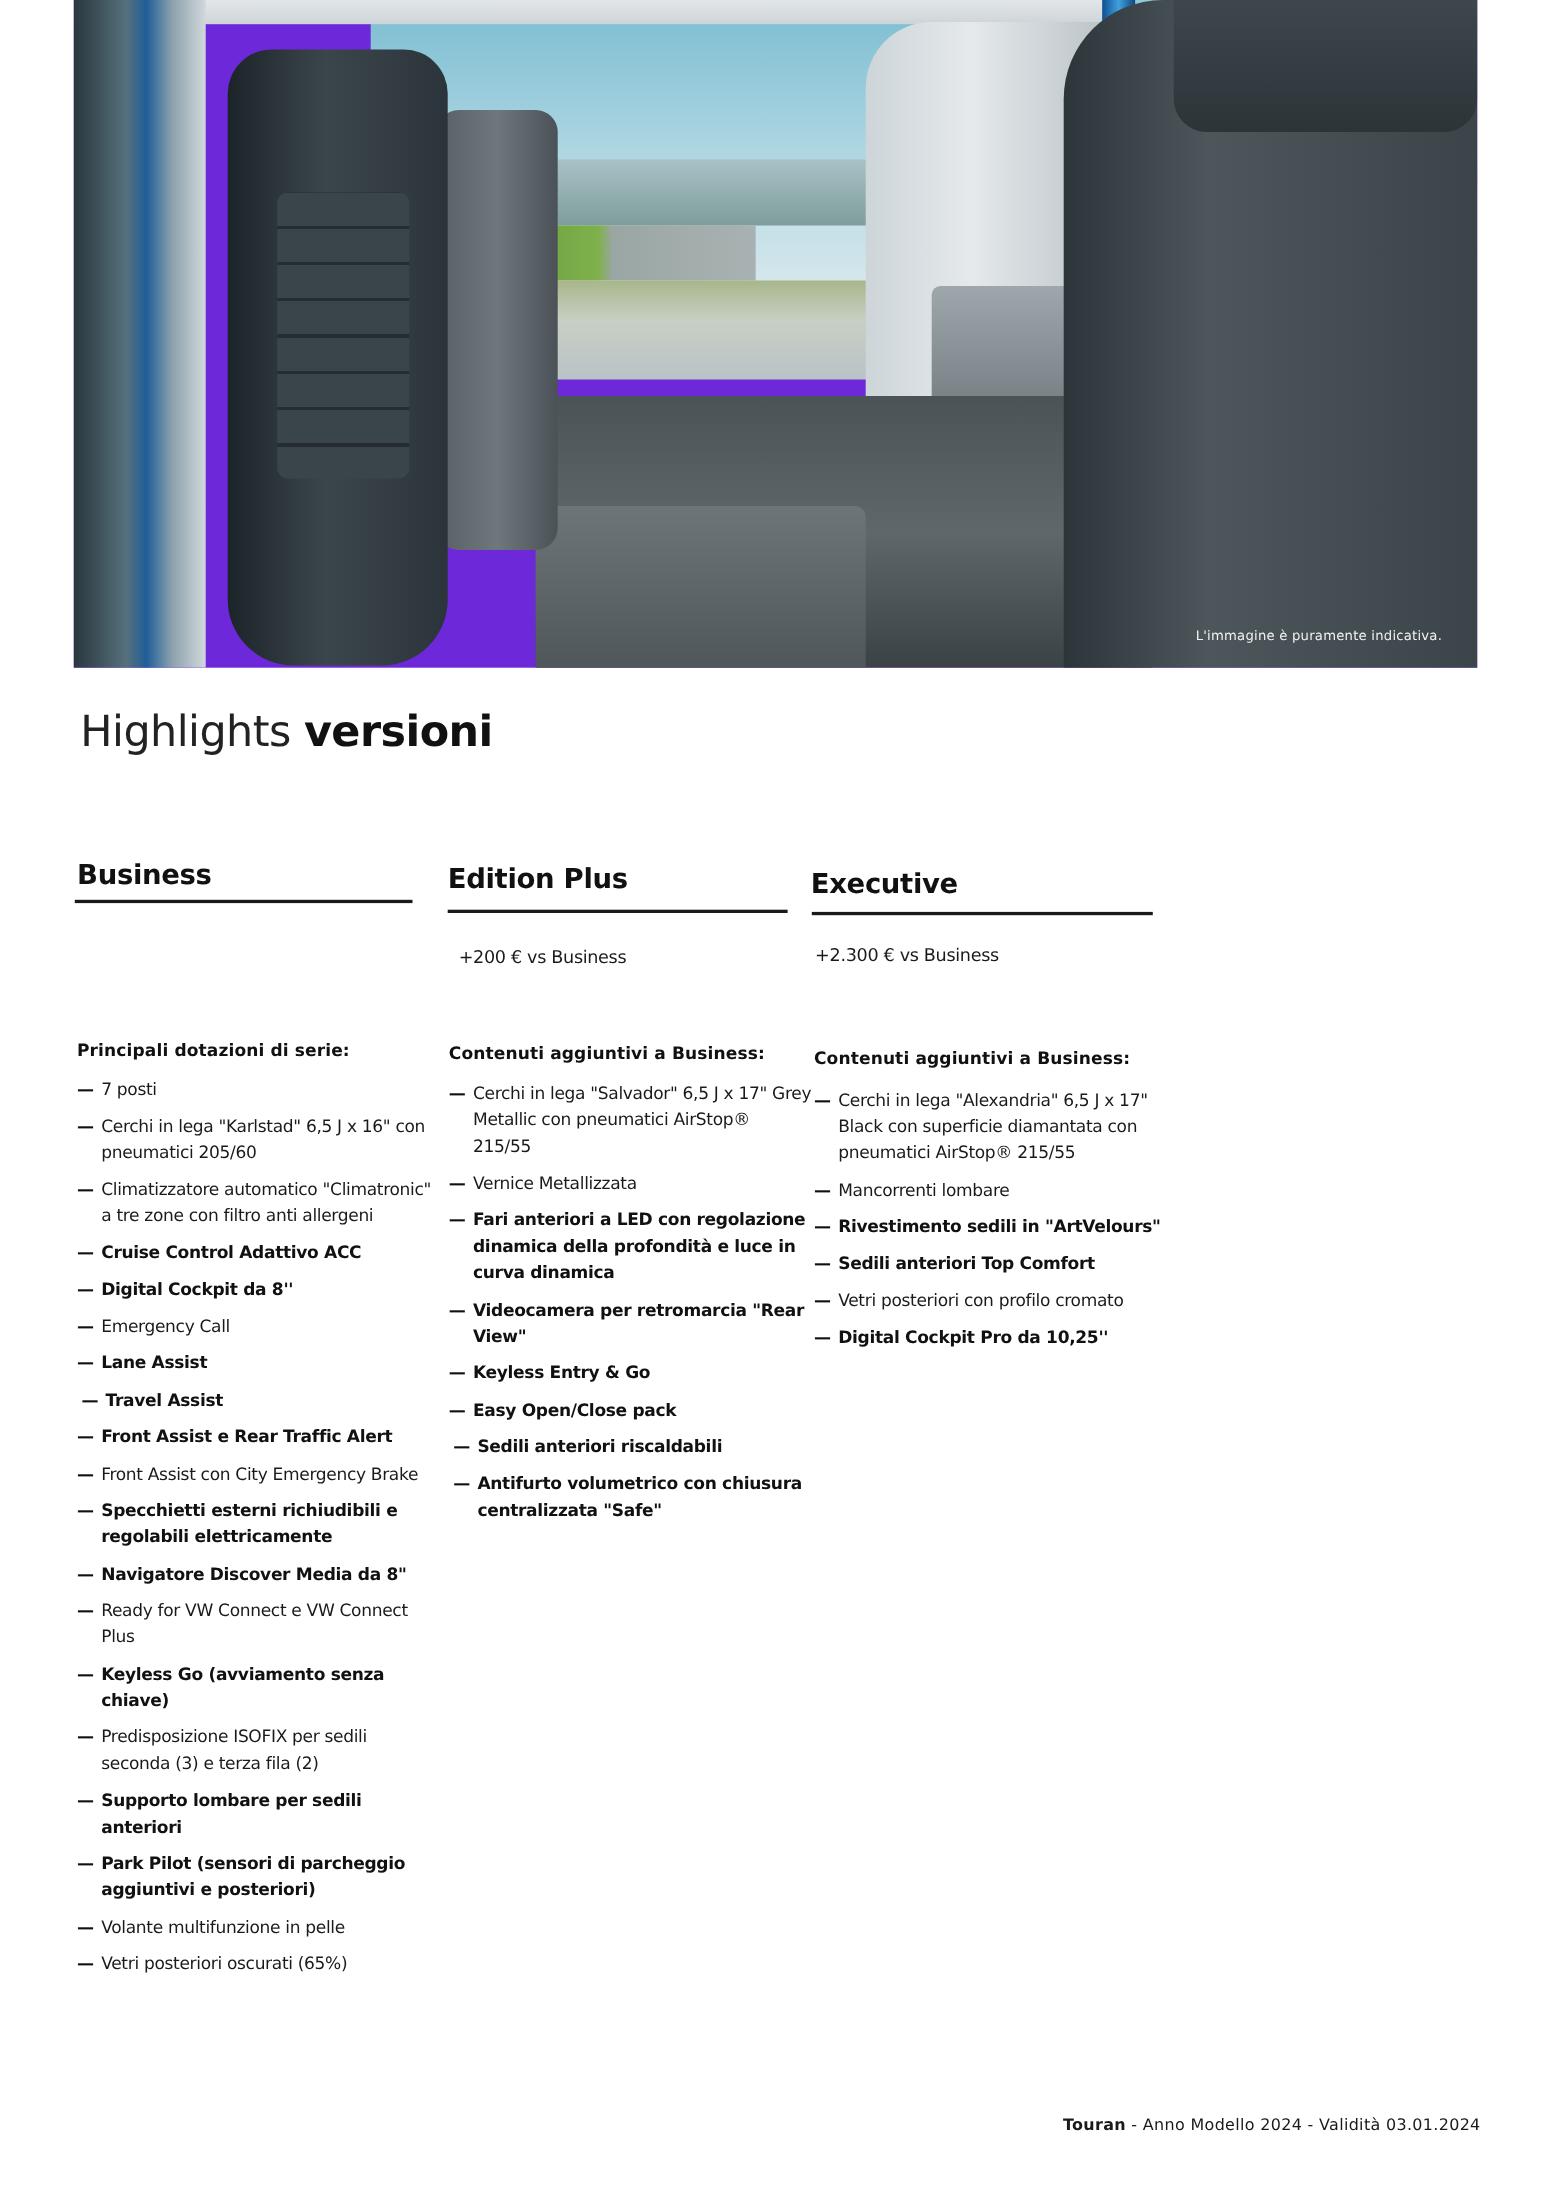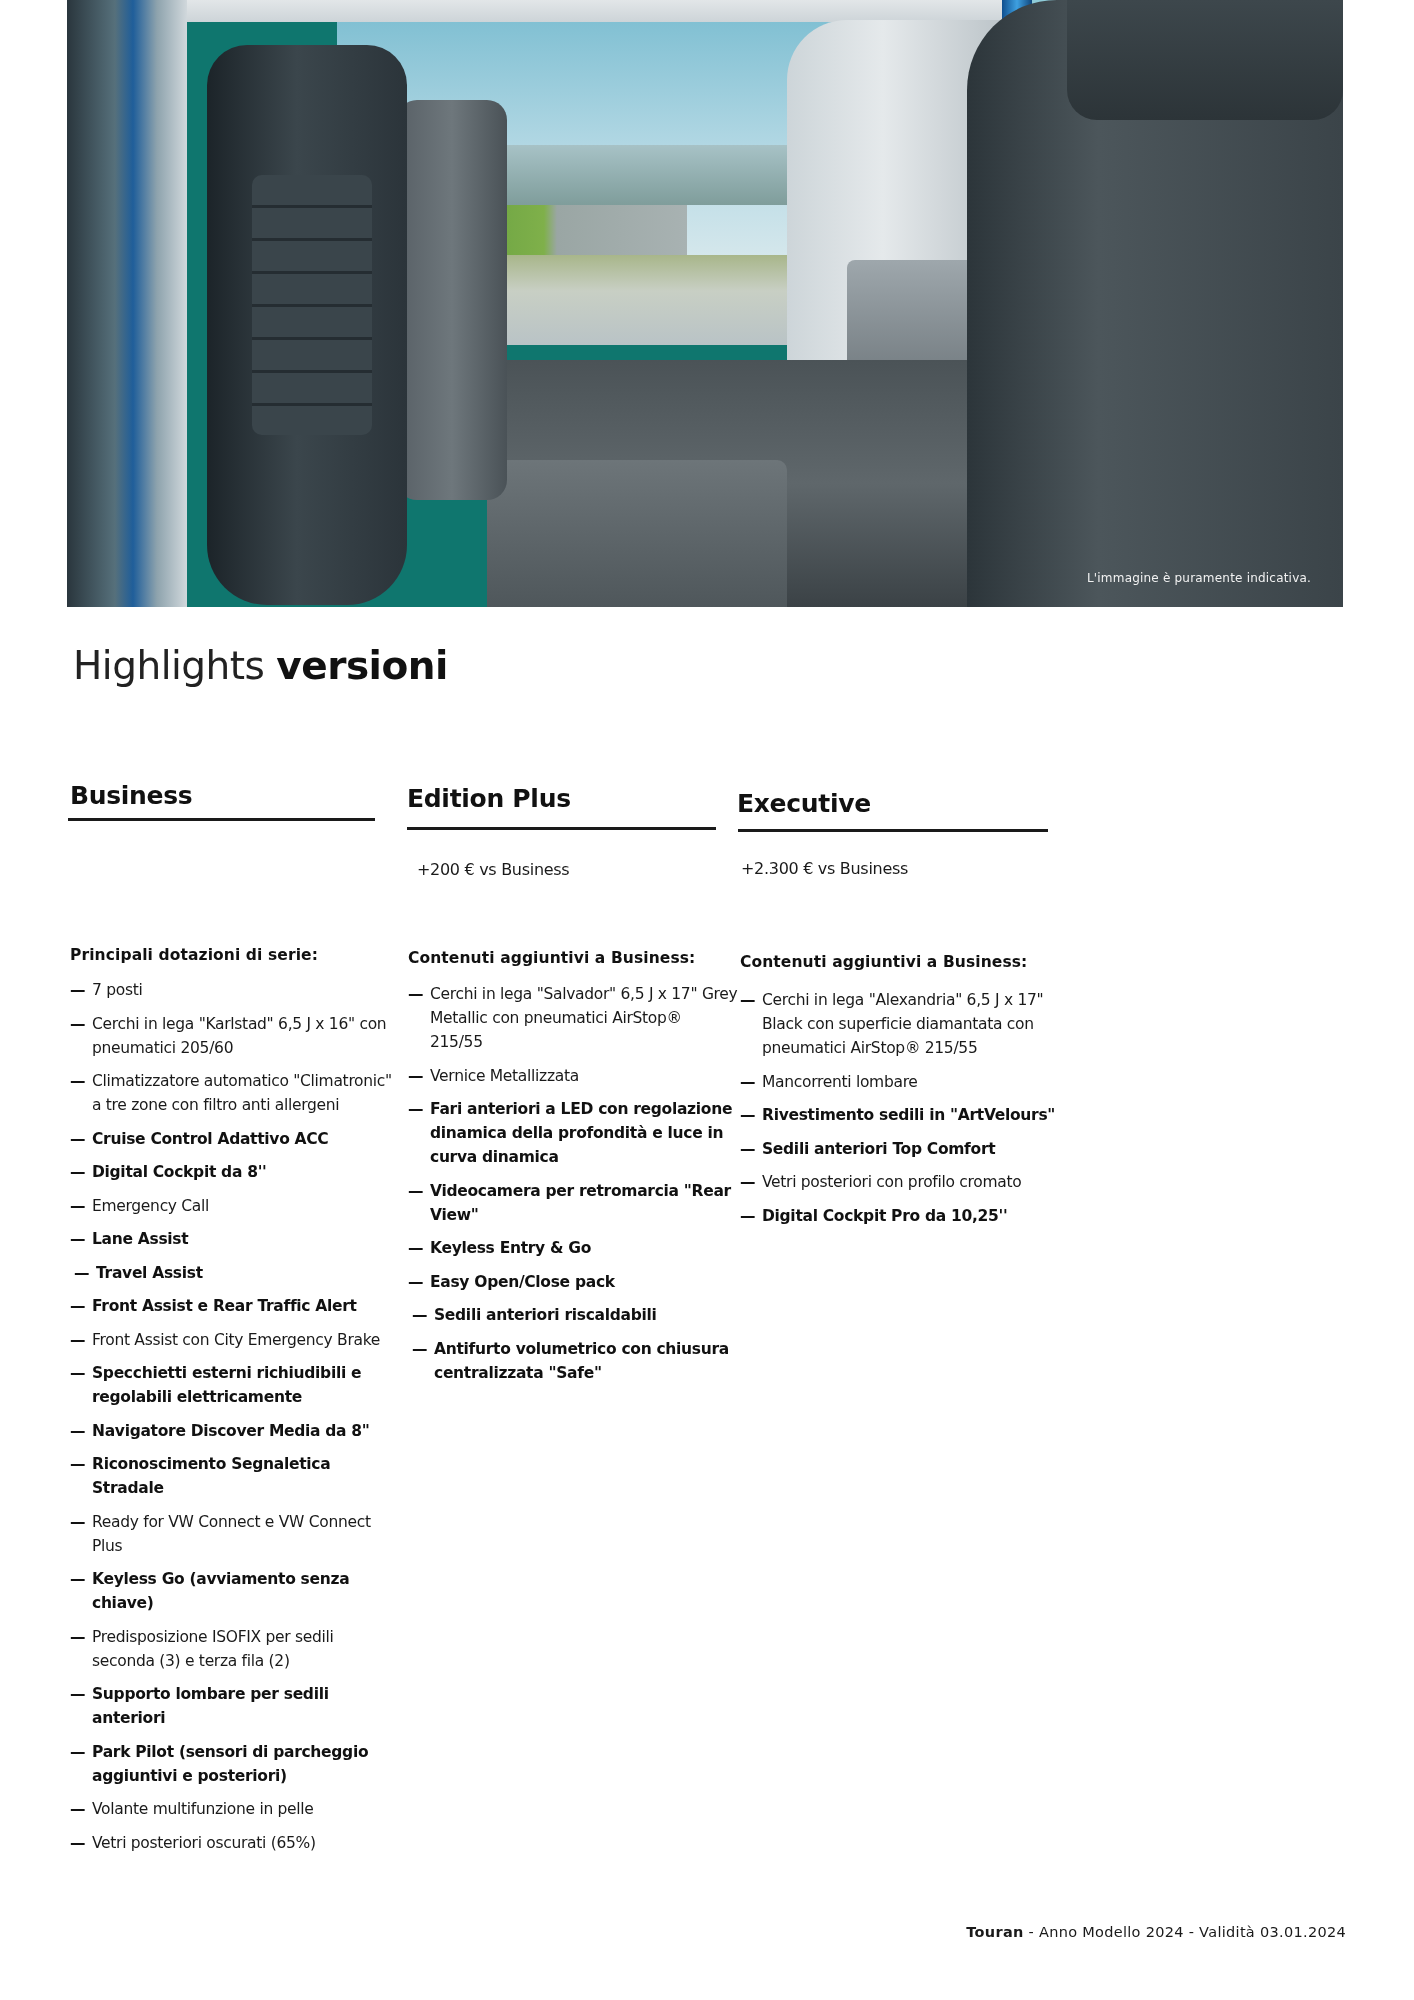--- a/index.html
+++ b/index.html
@@ -2,21 +2,21 @@
 <html><head>
   <meta charset="utf-8">
   <style>
     * { box-sizing: border-box; margin: 0; padding: 0; }
     html, body { width: 1414px; height: 2000px; background: #ffffff; overflow: hidden; }
     body { position: relative; font-family: "DejaVu Sans", sans-serif; color: #111111; }
 
     
     .hero {
       position: absolute; left: 67px; top: 0; width: 1276px; height: 607px; overflow: hidden;
-      background: #0f766e;
+      background: #6d28d9;
     }
     .hero .sky {
       position: absolute; left: 270px; top: 15px; width: 510px; height: 250px;
       background: linear-gradient(180deg, #7fbfd2 0%, #b9dbe6 60%, #d7e8ec 100%);
       border-radius: 0 0 30px 0;
     }
     .hero .horizon {
       position: absolute; left: 270px; top: 145px; width: 510px; height: 60px;
       background: linear-gradient(180deg, #a7c2c6 0%, #7f9d9b 100%);
     }
@@ -212,21 +212,20 @@
   <li>Climatizzatore automatico "Climatronic" a tre zone con filtro anti allergeni</li>
   <li class="b">Cruise Control Adattivo ACC</li>
   <li class="b">Digital Cockpit da 8''</li>
   <li>Emergency Call</li>
   <li class="b">Lane Assist</li>
   <li class="b indent">Travel Assist</li>
   <li class="b">Front Assist e Rear Traffic Alert</li>
   <li>Front Assist con City Emergency Brake</li>
   <li class="b">Specchietti esterni richiudibili e regolabili elettricamente</li>
   <li class="b">Navigatore Discover Media da 8"</li>
-  <li class="b">Riconoscimento Segnaletica Stradale</li>
   <li>Ready for VW Connect e VW Connect Plus</li>
   <li class="b">Keyless Go (avviamento senza chiave)</li>
   <li>Predisposizione ISOFIX per sedili seconda (3) e terza fila (2)</li>
   <li class="b">Supporto lombare per sedili anteriori</li>
   <li class="b">Park Pilot (sensori di parcheggio aggiuntivi e posteriori)</li>
   <li>Volante multifunzione in pelle</li>
   <li>Vetri posteriori oscurati (65%)</li>
 </ul>
 
 <div class="list-head eh">Contenuti aggiuntivi  a Business:</div>

